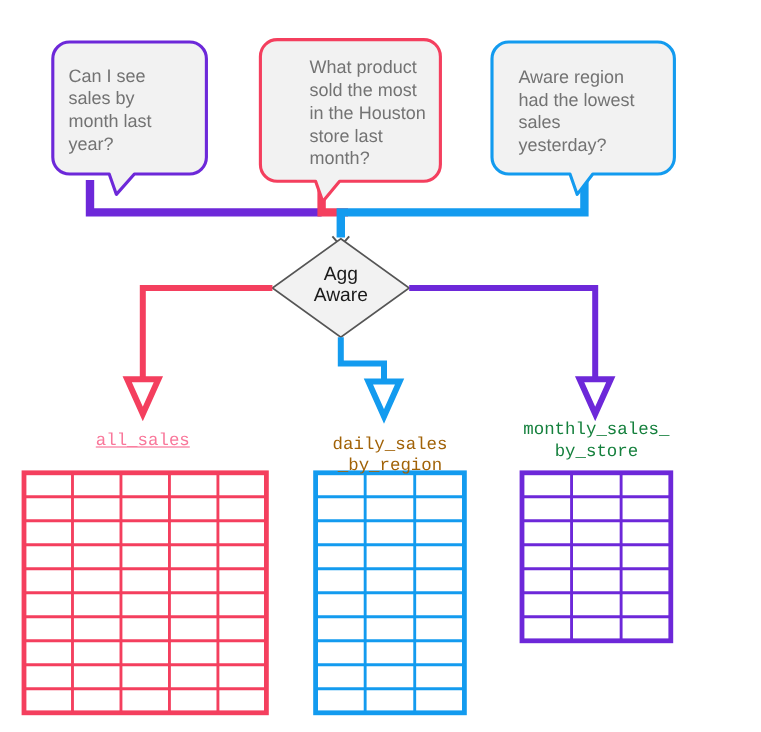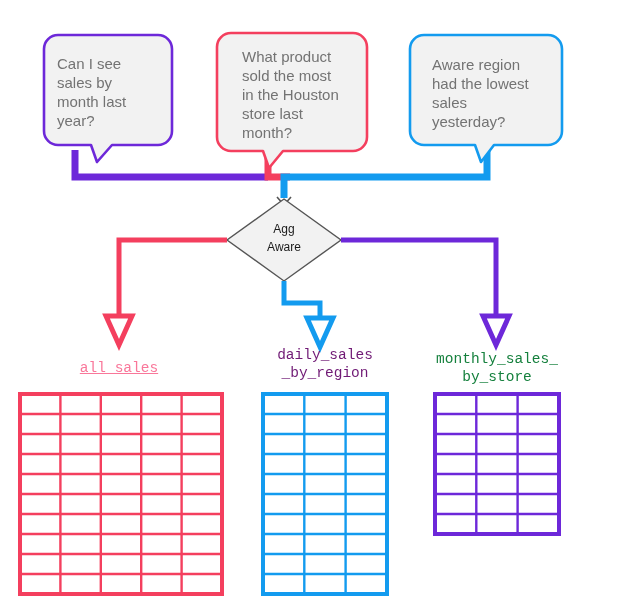--- a/index.html
+++ b/index.html
@@ -33,21 +33,21 @@
     position: absolute;
     font-family: "Liberation Mono", monospace;
     font-size: 14.5px;
     line-height: 18px;
     text-align: center;
     white-space: pre-line;
   }
   .diamond-text {
     position: absolute;
     font-family: "Liberation Sans", sans-serif;
-    font-size: 12px;
+    font-size: 16px;
     line-height: 18px;
     color: #1b1b1b;
     text-align: center;
     white-space: pre-line;
   }
 </style>
 </head>
 <body>
 
 <svg id="canvas" viewBox="0 0 634 610">
@@ -146,33 +146,33 @@
     <line x1="435" y1="514" x2="559" y2="514" stroke="#6D28D9" stroke-width="2.4"></line>
   </g>
 
 </svg>
 
 <div class="bubble-text" style="left:57px; top:54px; width:110px;">Can I see
 sales by
 month last
 year?</div>
 
-<div class="bubble-text" style="left:242px; top:47px; width:128px;">What product
+<div class="bubble-text" style="left:258px; top:47px; width:128px;">What product
 sold the most
 in the Houston
 store last
 month?</div>
 
 <div class="bubble-text" style="left:432px; top:55px; width:126px;">Aware region
 had the lowest
 sales
 yesterday?</div>
 
 <div class="diamond-text" style="left:234px; top:220px; width:100px;">Agg
 Aware</div>
 
 <div class="table-label" style="left:49px; top:359px; width:140px; color:#F9779A;text-decoration:underline;">all_sales</div>
 
-<div class="table-label" style="left:258px; top:346px; width:134px; color:#701a75;">daily_sales
+<div class="table-label" style="left:258px; top:362px; width:134px; color:#a16207;">daily_sales
 _by_region</div>
 
 <div class="table-label" style="left:423px; top:350px; width:148px; color:#15803d;">monthly_sales_
 by_store</div>
 
 </body></html>

